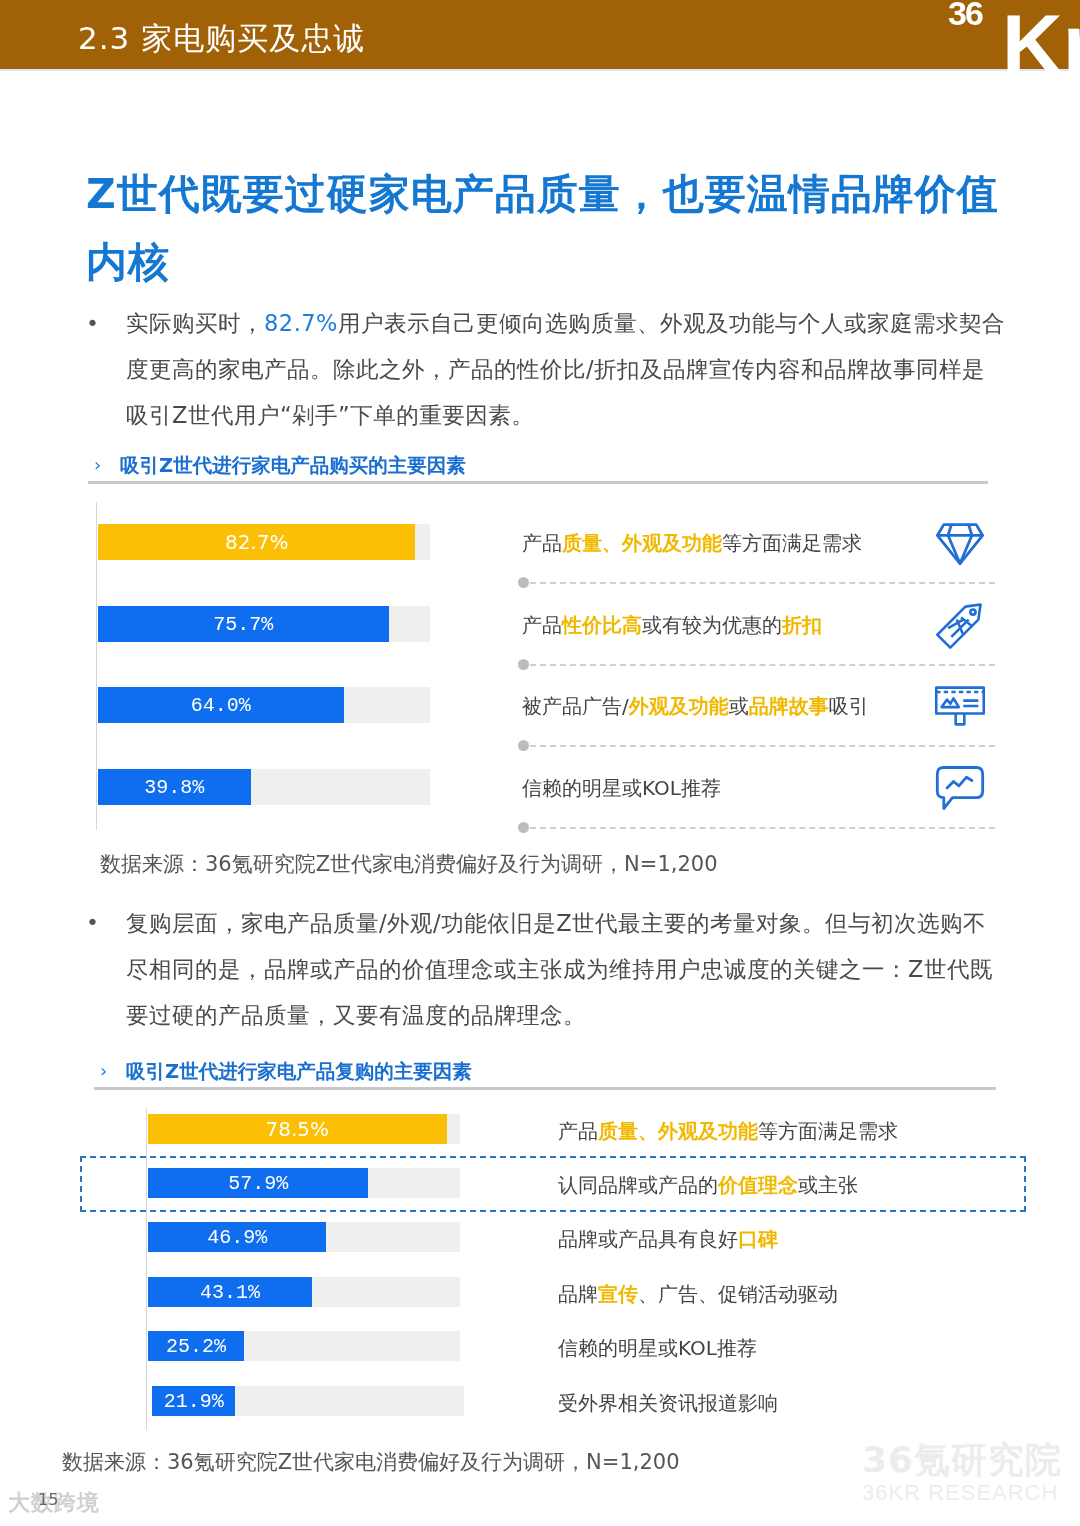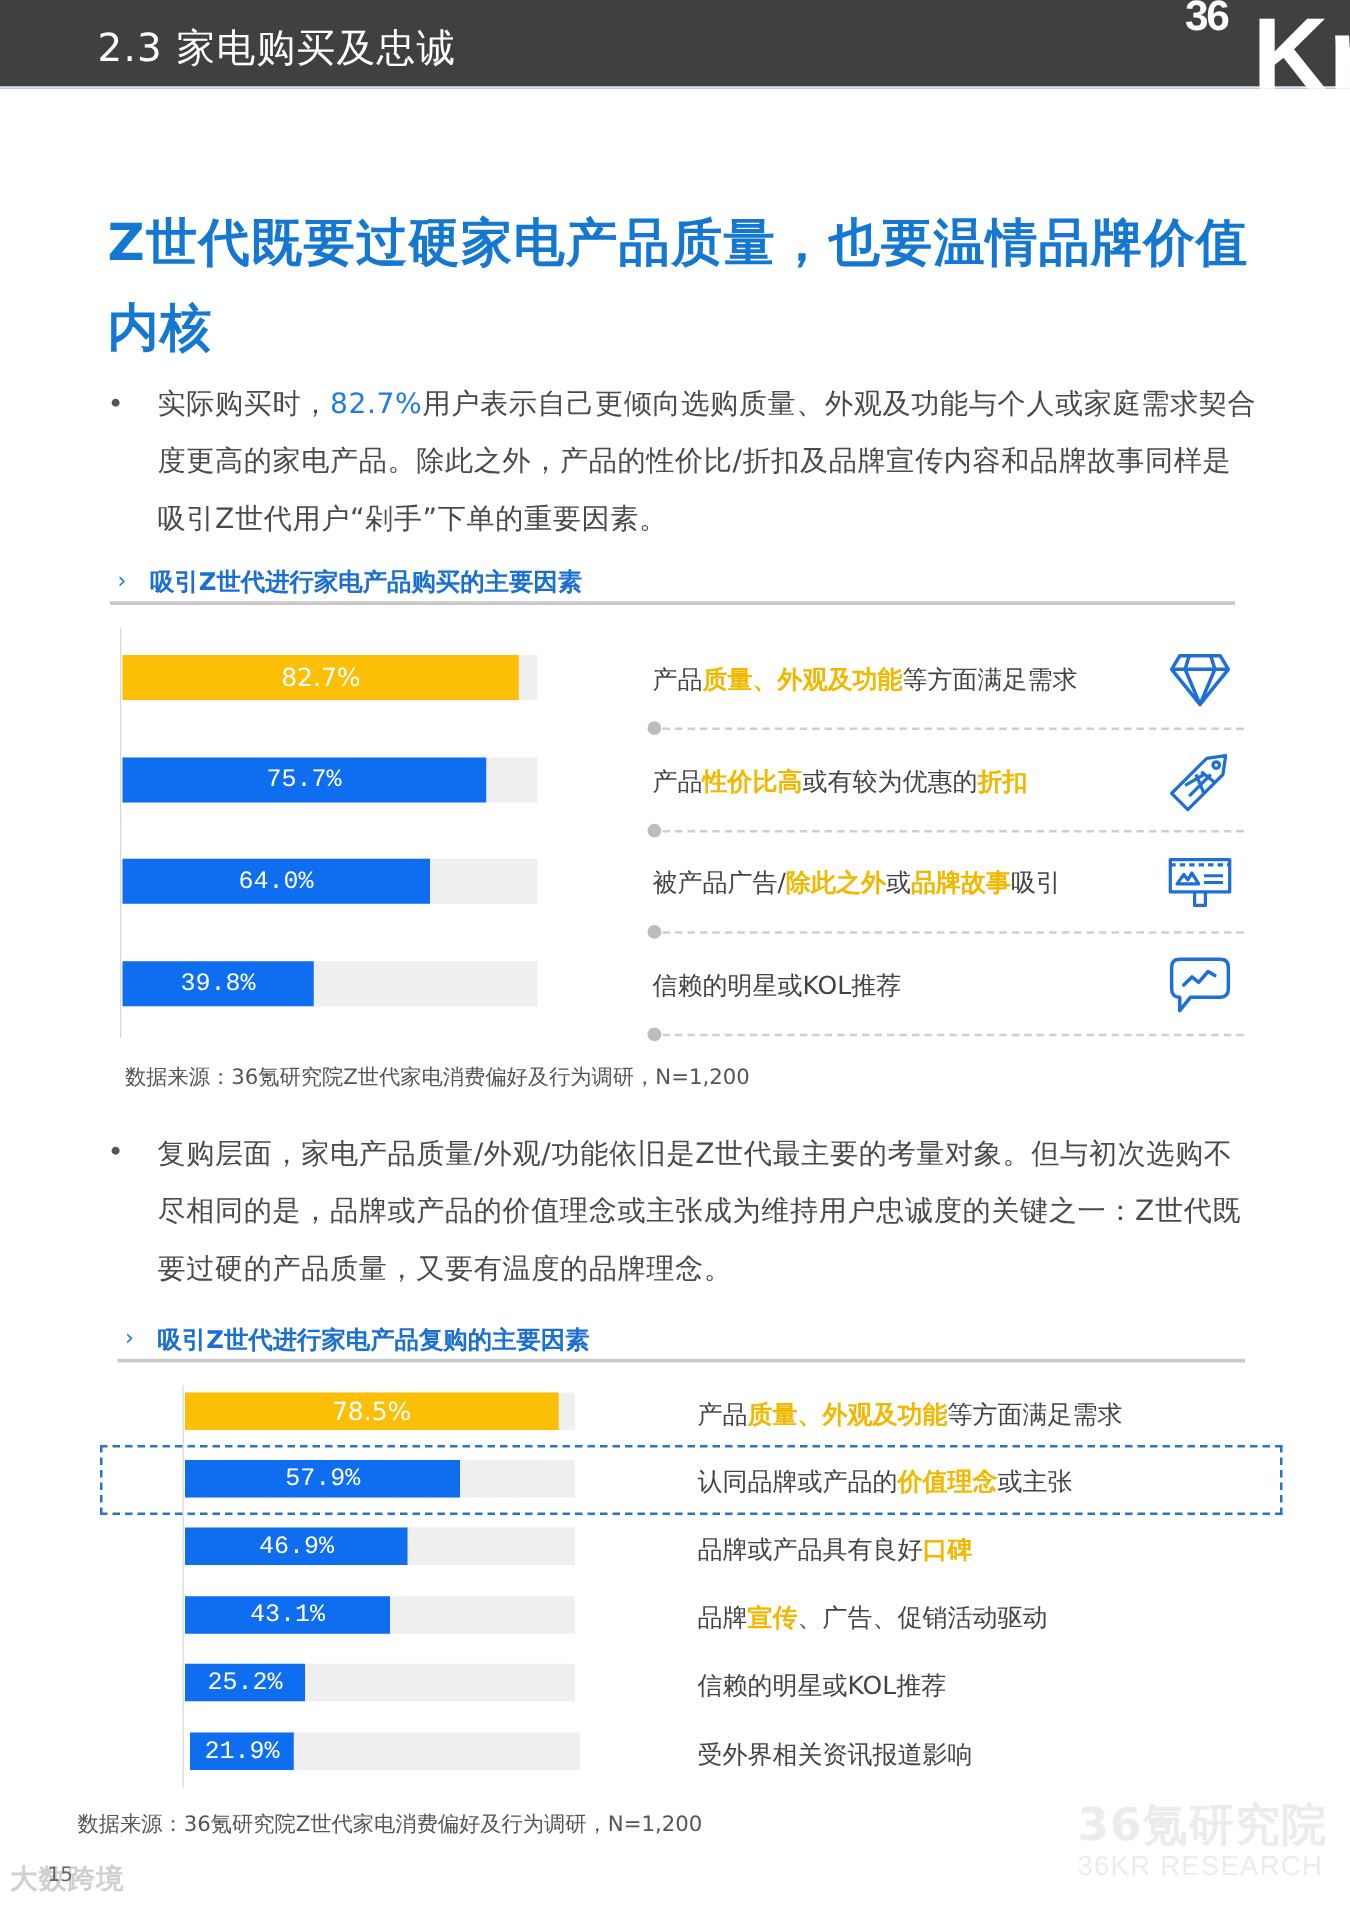--- a/index.html
+++ b/index.html
@@ -1,19 +1,19 @@
 <!DOCTYPE html>
 <html><head>
 <meta charset="utf-8">
 <style>
   * { margin: 0; padding: 0; box-sizing: border-box; }
   html, body { width: 1080px; height: 1526px; background: #ffffff; overflow: hidden; }
   body { position: relative; font-family: "DejaVu Sans", "Liberation Sans", sans-serif; color: #555555; }
 
-  .header-bar { position: absolute; left: 0; top: 0; width: 1080px; height: 71px; background: #404040; border-bottom: 2px solid #d8e6f7; }
+  .header-bar { position: absolute; left: 0; top: 0; width: 1080px; height: 71px; background: #a16207; border-bottom: 2px solid #d8e6f7; }
   .header-title { position: absolute; left: 78px; top: 18px; font-size: 31px; color: #ffffff; letter-spacing: 1px; }
   .logo { position: absolute; right: 0; top: 0; height: 71px; width: 140px; overflow: hidden; }
   .logo-36 { position: absolute; left: 8px; top: -6px; font-size: 34px; font-weight: bold; color: #ffffff; font-family: "Liberation Sans", sans-serif; letter-spacing: -2px; }
   .logo-k { position: absolute; left: 62px; top: 2px; font-size: 84px; font-weight: bold; color: #ffffff; font-family: "Liberation Sans", sans-serif; line-height: 1; }
 
   .main-title { position: absolute; left: 86px; top: 160px; width: 930px; font-size: 41px; font-weight: bold; color: #1478d2; line-height: 68px; letter-spacing: 1px; }
 
   .para { position: absolute; left: 126px; width: 880px; font-size: 22.5px; line-height: 46px; color: #4a4a4a; letter-spacing: 0.5px; }
   .bullet { position: absolute; left: 86px; font-size: 22px; color: #555; }
   .hl-blue { color: #1f7ce0; }
@@ -30,21 +30,21 @@
 
   .label { position: absolute; font-size: 20px; color: #444; white-space: nowrap; }
   .label .y { color: #f2b800; font-weight: bold; }
 
   .sep { position: absolute; height: 0; border-top: 2px dashed #cfcfcf; }
   .sep-dot { position: absolute; width: 11px; height: 11px; border-radius: 50%; background: #bcbcbc; }
 
   .icon { position: absolute; width: 54px; height: 54px; }
   .icon svg { width: 100%; height: 100%; }
 
-  .source { position: absolute; font-size: 17px; color: #555; }
+  .source { position: absolute; font-size: 21px; color: #555; }
 
   .dashed-box { position: absolute; border: 2px dashed #2a74c8; }
 
   .footer-page { position: absolute; left: 38px; top: 1490px; font-size: 16px; color: #666; }
   .watermark-left { position: absolute; left: 8px; top: 1488px; font-size: 22px; color: #d0d0d0; font-weight: bold; letter-spacing: 1px; }
   .watermark-right-cn { position: absolute; left: 862px; top: 1436px; font-size: 36px; font-weight: bold; color: #ececec; letter-spacing: 1px; }
   .watermark-right-en { position: absolute; left: 862px; top: 1480px; font-size: 22px; color: #ececec; letter-spacing: 1px; font-family: "Liberation Sans", sans-serif; }
 </style>
 </head>
 <body>
@@ -95,21 +95,21 @@
         <circle cx="37" cy="13" r="2.4"></circle>
         <path d="M14 28 L28 20 M17 36 L33 20 M22 20 L28 34 M26 18 L36 26"></path>
       </svg></div>
     <div class="sep-dot" style="left: 518px; top: 659px;"></div>
     <div class="sep" style="left: 530px; top: 664px; width: 465px;"></div>
     <div class="bar-track" style="left: 98px; top: 687px; width: 332px; height: 36px;">
       <div class="bar-fill blue" style="width: 245.642px; text-align: right;">
         <span>64.0%</span>
       </div>
     </div>
-    <div class="label" style="left: 522px; top: 693px;"><span>被产品广告/</span><span class="y">除此之外</span><span>或</span><span class="y">品牌故事</span><span>吸引</span></div>
+    <div class="label" style="left: 522px; top: 693px;"><span>被产品广告/</span><span class="y">外观及功能</span><span>或</span><span class="y">品牌故事</span><span>吸引</span></div>
     <div class="icon" style="left: 933px; top: 679px;"><svg viewBox="0 0 50 50" fill="none" stroke="#1f6fd6" stroke-width="2.4" stroke-linejoin="round">
         <rect x="3" y="8" width="44" height="24"></rect>
         <path d="M3 12 H47" stroke-dasharray="4 3"></path>
         <path d="M8 26 L13 19 L16 23 L19 18 L24 26 Z"></path>
         <path d="M28 20 H42 M28 25 H42"></path>
         <path d="M21 32 V42 H29 V32"></path>
       </svg></div>
     <div class="sep-dot" style="left: 518px; top: 740px;"></div>
     <div class="sep" style="left: 530px; top: 745px; width: 465px;"></div>
     <div class="bar-track" style="left: 98px; top: 769px; width: 332px; height: 36px;">

